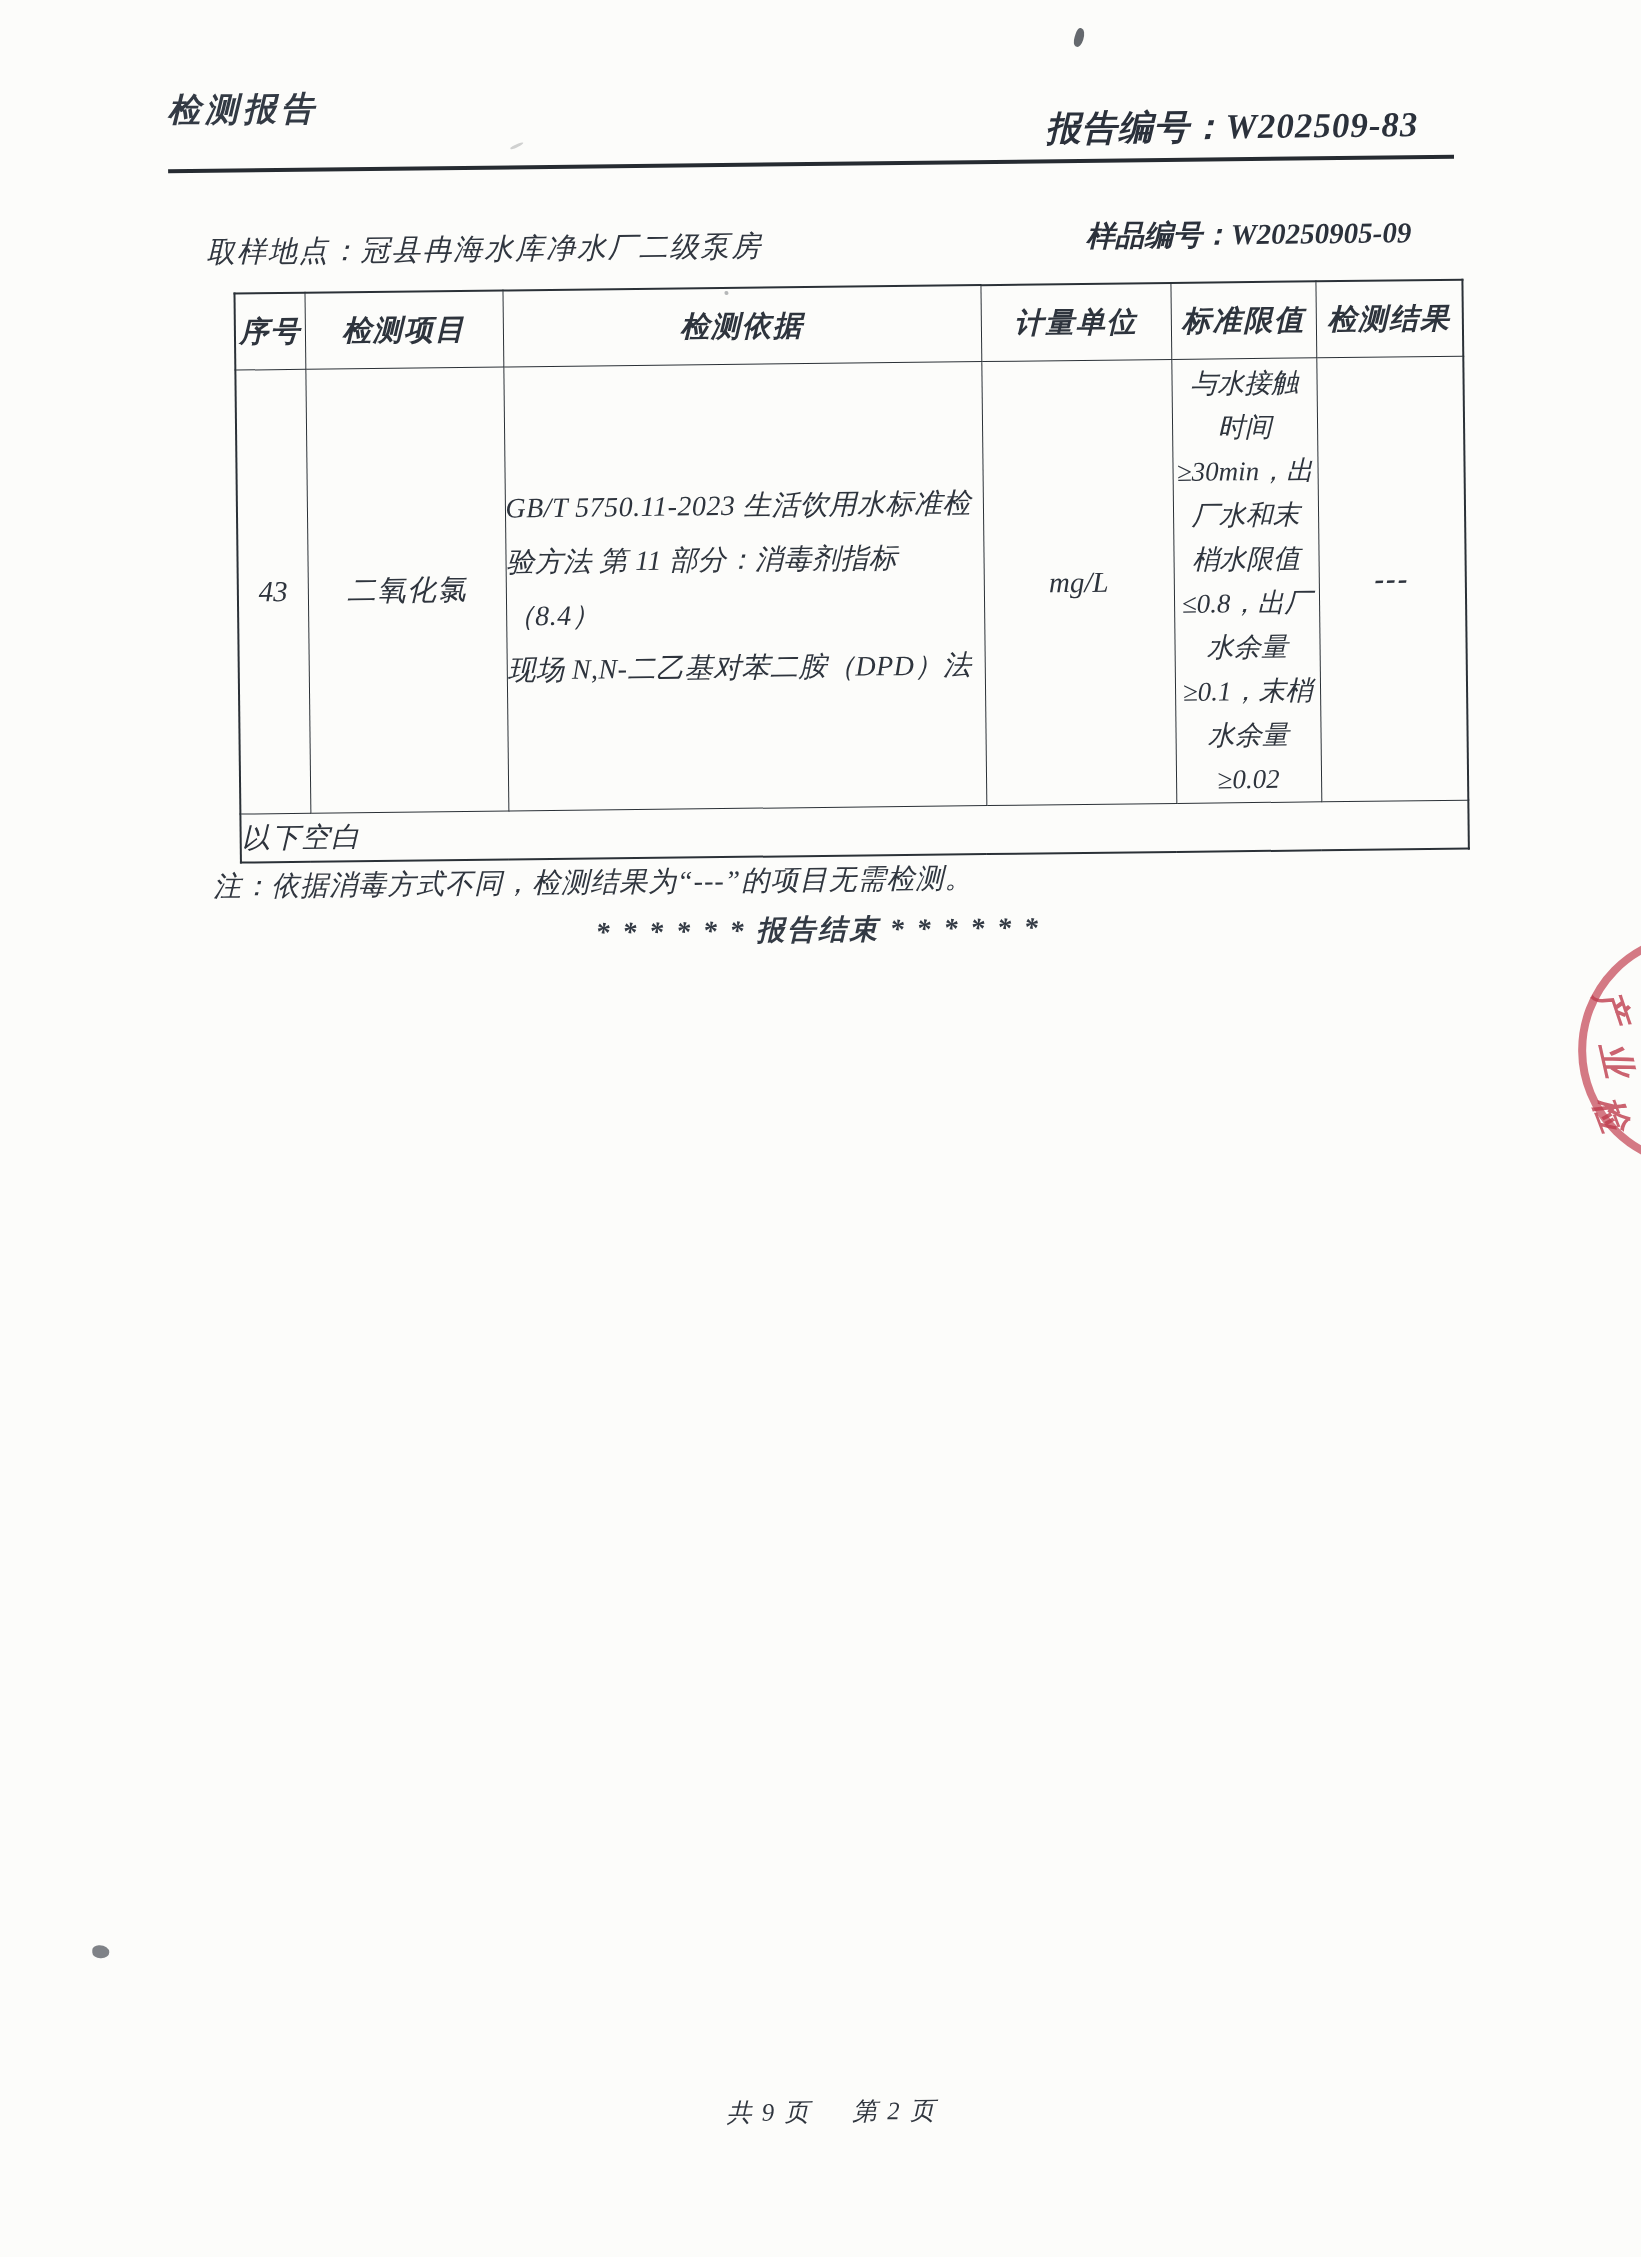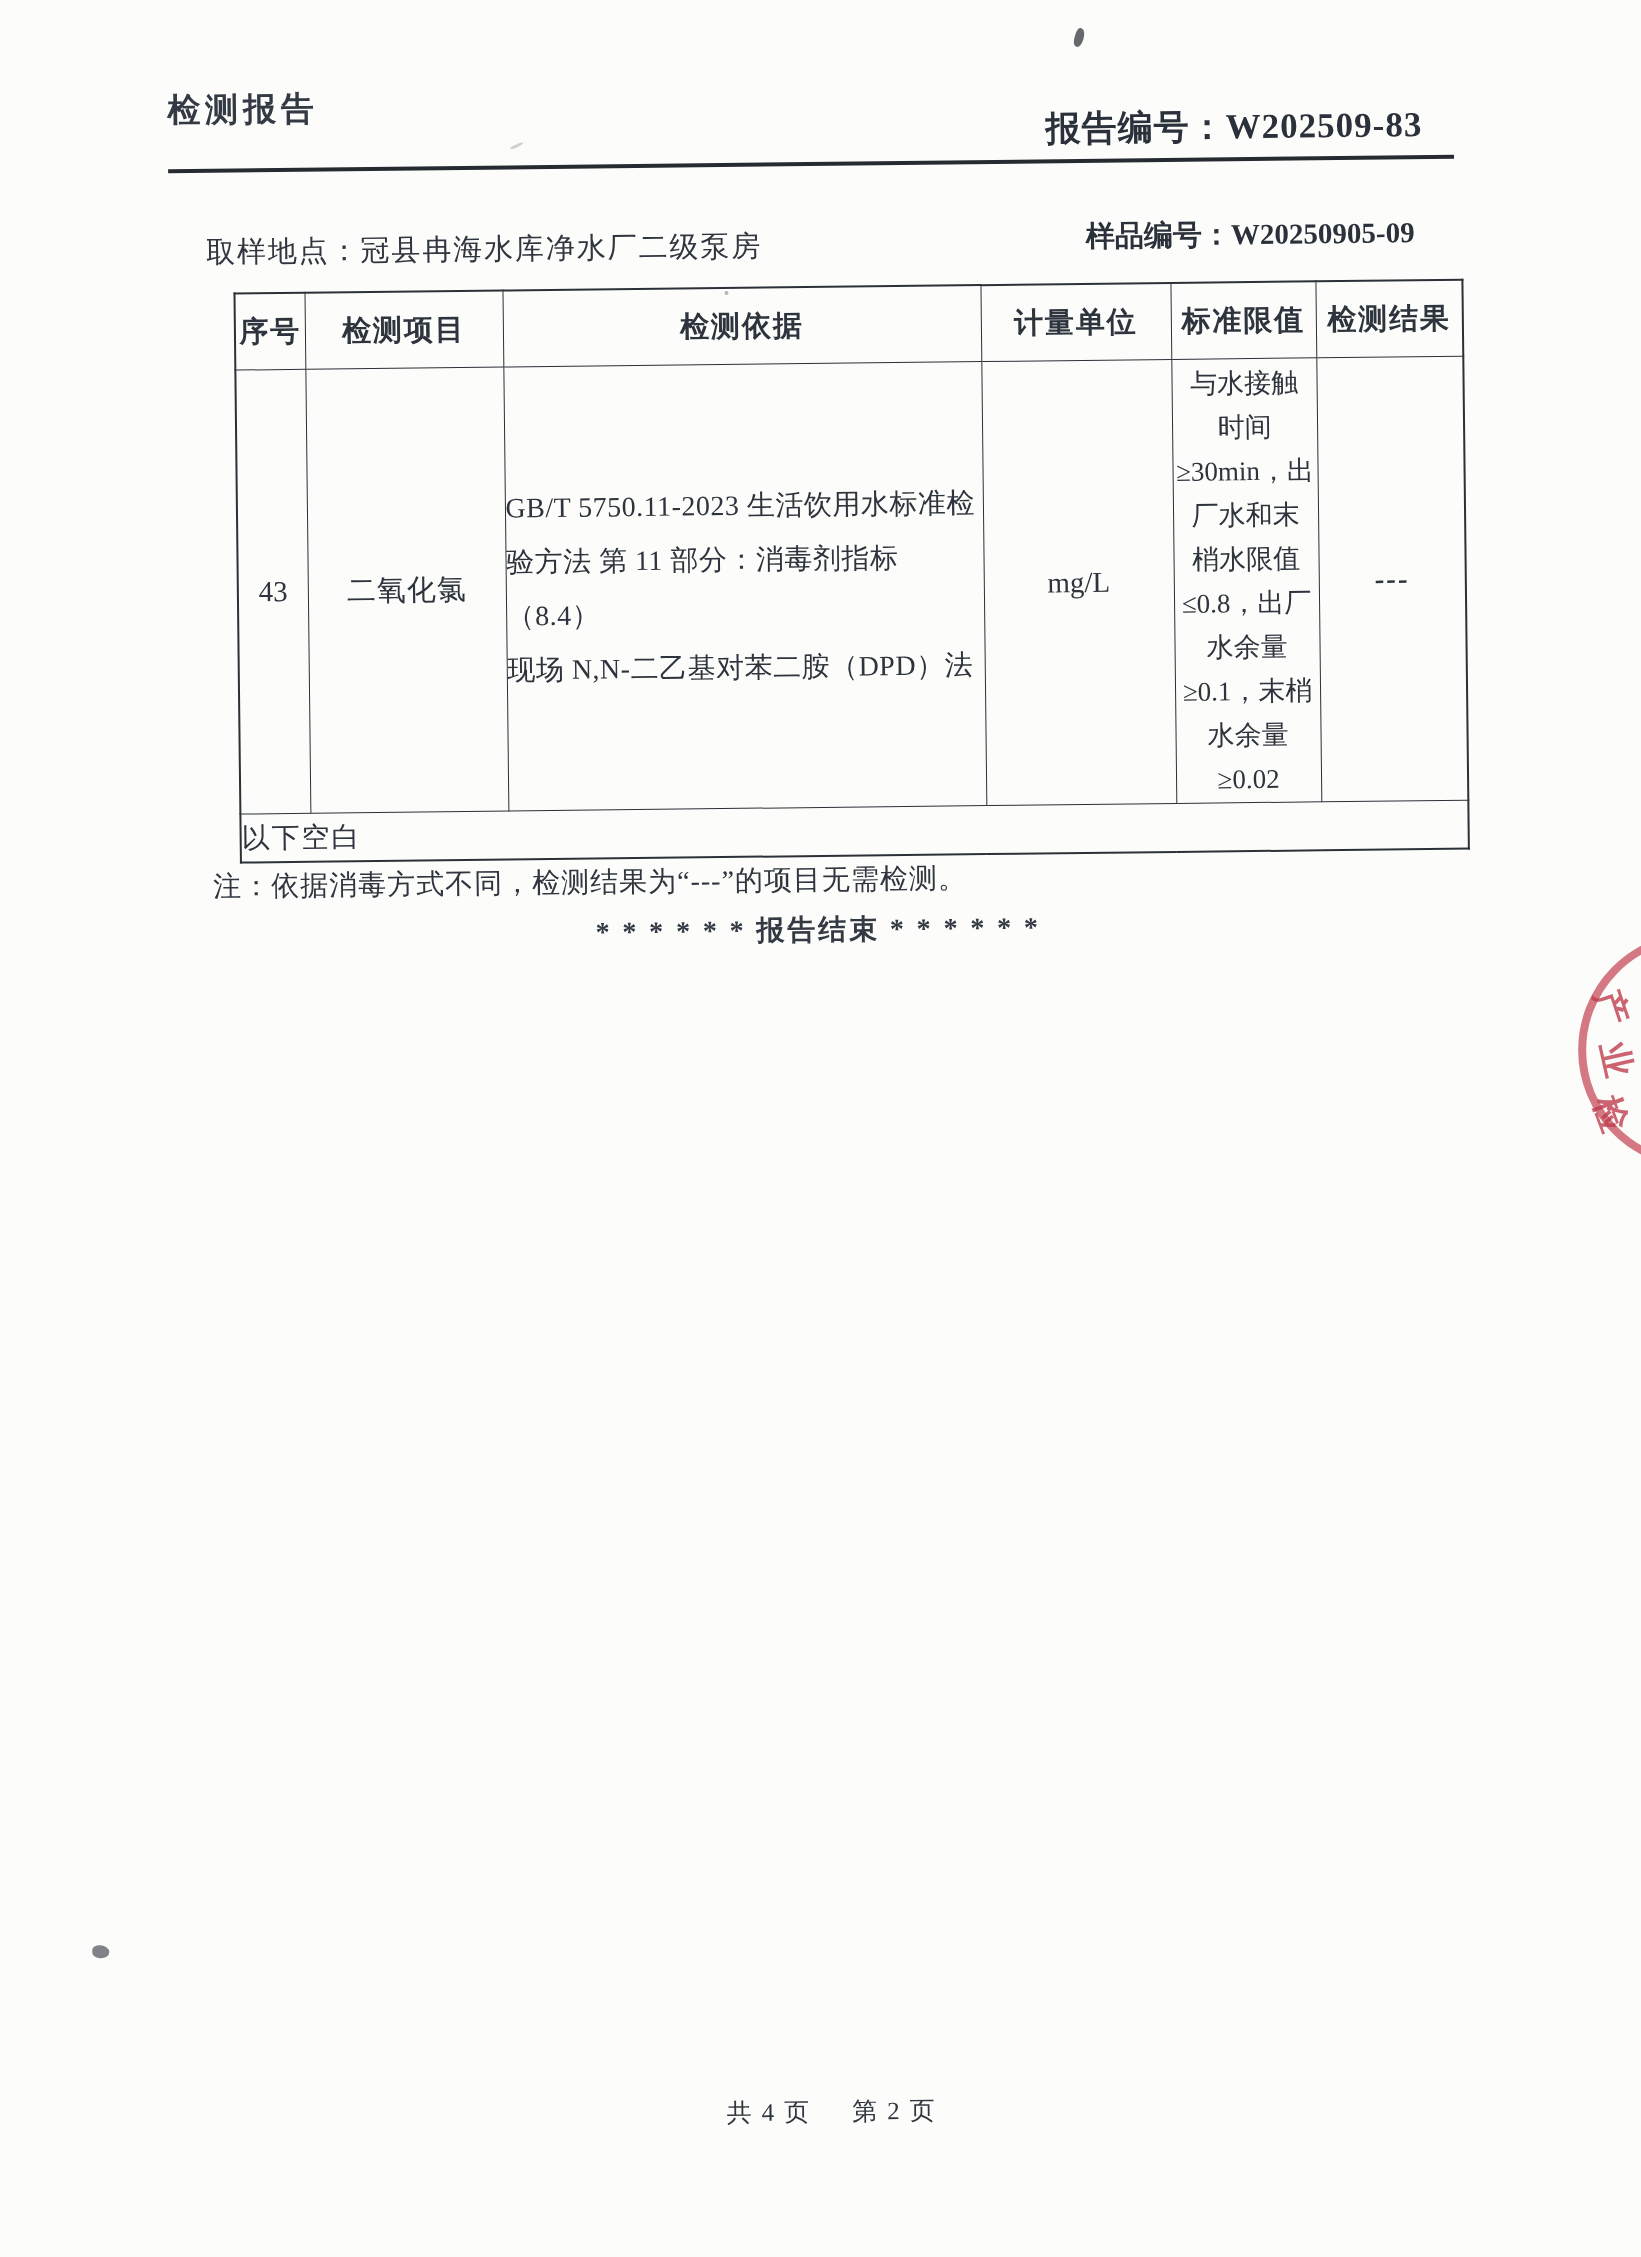--- a/index.html
+++ b/index.html
@@ -3,20 +3,21 @@
 <meta charset="utf-8">
 <style>
   html,body{margin:0;padding:0;}
   .page{
     position:relative;
     width:1641px;height:2257px;
     background:#fcfcfa;
     overflow:hidden;
     font-family:"Liberation Serif","DejaVu Serif",serif;
     color:#2e343d;
+    font-style:italic;
   }
   .sheet{
     position:absolute;inset:0;
     transform:rotate(-0.65deg);
     transform-origin:50% 50%;
   }
   .abs{position:absolute;}
   .doc-title{
     left:179px;top:81px;
     font-family:"Liberation Sans","DejaVu Sans",sans-serif;
@@ -155,21 +156,21 @@
         <tr>
           <td class="blank-row" colspan="6">以下空白</td>
         </tr>
       </tbody>
     </table>
 
     <div class="abs footnote">注：依据消毒方式不同，检测结果为“---”的项目无需检测。</div>
     <div class="abs end-line">* * * * * * 报告结束 * * * * * *</div>
 
     <div class="abs footer-page">
-      <span>共 4 页</span><span class="gap"></span><span>第 2 页</span>
+      <span>共 9 页</span><span class="gap"></span><span>第 2 页</span>
     </div>
 
     <div class="abs stamp-arc"></div>
     <div class="abs stamp-char f1">产</div>
     <div class="abs stamp-char f2">业</div>
     <div class="abs stamp-char f3">检</div>
 
     <div class="speck s1"></div>
     <div class="speck s2"></div>
     <div class="speck s3"></div>

